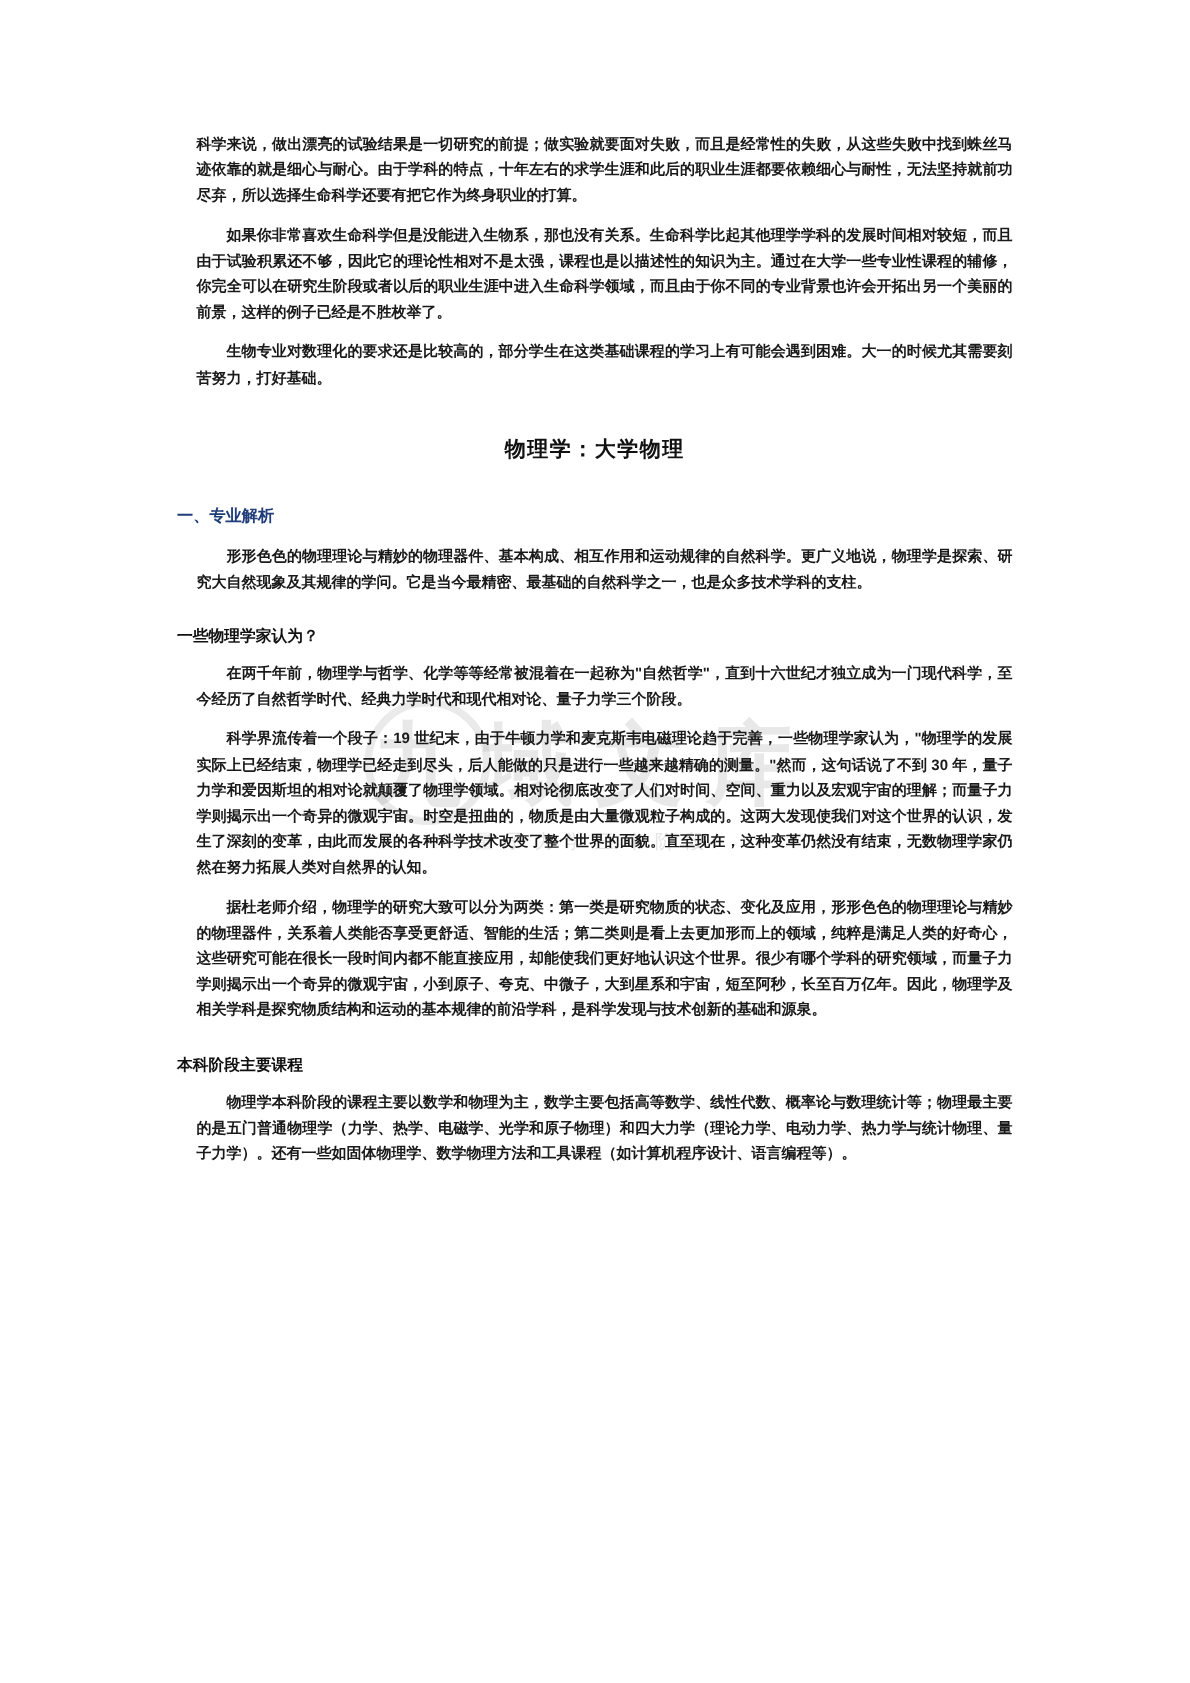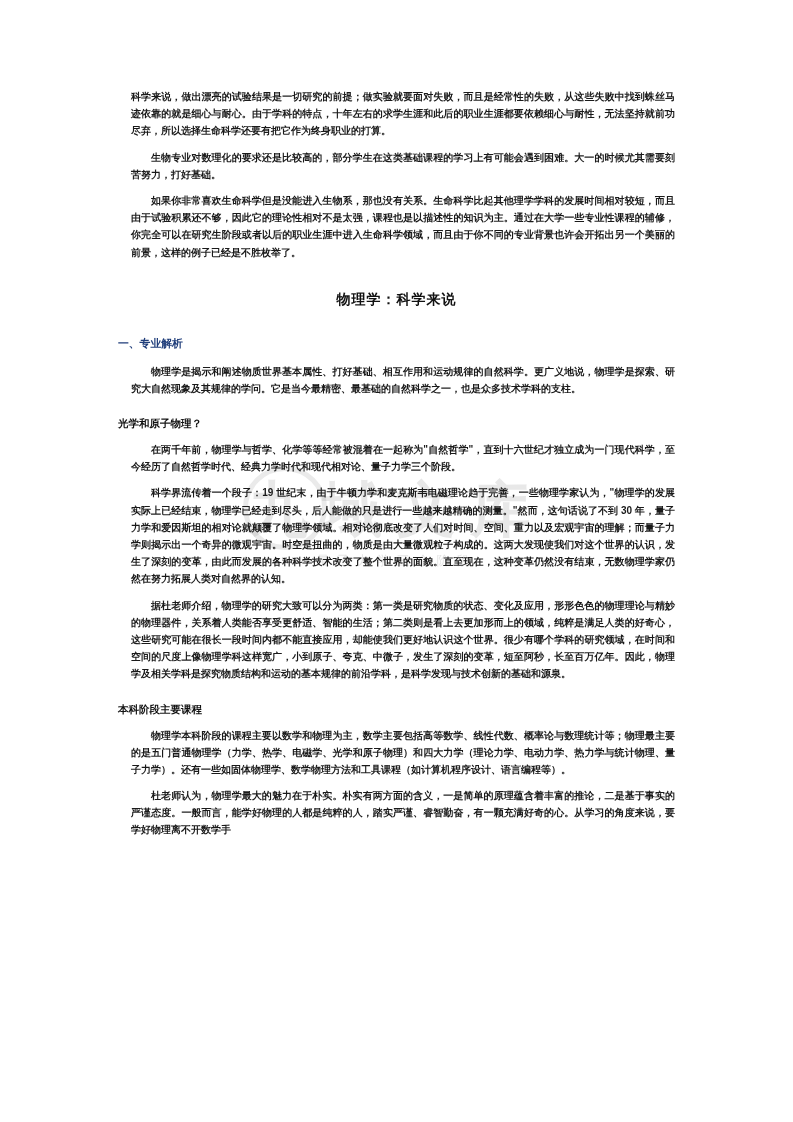--- a/index.html
+++ b/index.html
@@ -104,34 +104,33 @@
 
   <div class="watermark">
     <div class="wm-circle"></div>
     <div class="wm-main">九域文库</div>
     <div class="wm-sub">量子力学三个阶段</div>
   </div>
 
   <div class="content">
 
     <p>科学来说，做出漂亮的试验结果是一切研究的前提；做实验就要面对失败，而且是经常性的失败，从这些失败中找到蛛丝马迹依靠的就是细心与耐心。由于学科的特点，十年左右的求学生涯和此后的职业生涯都要依赖细心与耐性，无法坚持就前功尽弃，所以选择生命科学还要有把它作为终身职业的打算。</p>
+    <p class="indent">如果你非常喜欢生命科学但是没能进入生物系，那也没有关系。生命科学比起其他理学学科的发展时间相对较短，而且由于试验积累还不够，因此它的理论性相对不是太强，课程也是以描述性的知识为主。通过在大学一些专业性课程的辅修，你完全可以在研究生阶段或者以后的职业生涯中进入生命科学领域，而且由于你不同的专业背景也许会开拓出另一个美丽的前景，这样的例子已经是不胜枚举了。</p>
     <p class="indent">生物专业对数理化的要求还是比较高的，部分学生在这类基础课程的学习上有可能会遇到困难。大一的时候尤其需要刻苦努力，打好基础。</p>
-    <p class="indent">如果你非常喜欢生命科学但是没能进入生物系，那也没有关系。生命科学比起其他理学学科的发展时间相对较短，而且由于试验积累还不够，因此它的理论性相对不是太强，课程也是以描述性的知识为主。通过在大学一些专业性课程的辅修，你完全可以在研究生阶段或者以后的职业生涯中进入生命科学领域，而且由于你不同的专业背景也许会开拓出另一个美丽的前景，这样的例子已经是不胜枚举了。</p>
 
-    <div class="doc-title">物理学：科学来说</div>
+    <div class="doc-title">物理学：大学物理</div>
 
     <div class="h-section">一、专业解析</div>
 
-    <p class="indent">物理学是揭示和阐述物质世界基本属性、打好基础、相互作用和运动规律的自然科学。更广义地说，物理学是探索、研究大自然现象及其规律的学问。它是当今最精密、最基础的自然科学之一，也是众多技术学科的支柱。</p>
+    <p class="indent">形形色色的物理理论与精妙的物理器件、基本构成、相互作用和运动规律的自然科学。更广义地说，物理学是探索、研究大自然现象及其规律的学问。它是当今最精密、最基础的自然科学之一，也是众多技术学科的支柱。</p>
 
-    <div class="h-sub">光学和原子物理？</div>
+    <div class="h-sub">一些物理学家认为？</div>
 
     <p class="indent">在两千年前，物理学与哲学、化学等等经常被混着在一起称为"自然哲学"，直到十六世纪才独立成为一门现代科学，至今经历了自然哲学时代、经典力学时代和现代相对论、量子力学三个阶段。</p>
     <p class="indent">科学界流传着一个段子：19 世纪末，由于牛顿力学和麦克斯韦电磁理论趋于完善，一些物理学家认为，"物理学的发展实际上已经结束，物理学已经走到尽头，后人能做的只是进行一些越来越精确的测量。"然而，这句话说了不到 30 年，量子力学和爱因斯坦的相对论就颠覆了物理学领域。相对论彻底改变了人们对时间、空间、重力以及宏观宇宙的理解；而量子力学则揭示出一个奇异的微观宇宙。时空是扭曲的，物质是由大量微观粒子构成的。这两大发现使我们对这个世界的认识，发生了深刻的变革，由此而发展的各种科学技术改变了整个世界的面貌。直至现在，这种变革仍然没有结束，无数物理学家仍然在努力拓展人类对自然界的认知。</p>
-    <p class="indent">据杜老师介绍，物理学的研究大致可以分为两类：第一类是研究物质的状态、变化及应用，形形色色的物理理论与精妙的物理器件，关系着人类能否享受更舒适、智能的生活；第二类则是看上去更加形而上的领域，纯粹是满足人类的好奇心，这些研究可能在很长一段时间内都不能直接应用，却能使我们更好地认识这个世界。很少有哪个学科的研究领域，在时间和空间的尺度上像物理学科这样宽广，小到原子、夸克、中微子，发生了深刻的变革，短至阿秒，长至百万亿年。因此，物理学及相关学科是探究物质结构和运动的基本规律的前沿学科，是科学发现与技术创新的基础和源泉。</p>
+    <p class="indent">据杜老师介绍，物理学的研究大致可以分为两类：第一类是研究物质的状态、变化及应用，形形色色的物理理论与精妙的物理器件，关系着人类能否享受更舒适、智能的生活；第二类则是看上去更加形而上的领域，纯粹是满足人类的好奇心，这些研究可能在很长一段时间内都不能直接应用，却能使我们更好地认识这个世界。很少有哪个学科的研究领域，而量子力学则揭示出一个奇异的微观宇宙，小到原子、夸克、中微子，大到星系和宇宙，短至阿秒，长至百万亿年。因此，物理学及相关学科是探究物质结构和运动的基本规律的前沿学科，是科学发现与技术创新的基础和源泉。</p>
 
     <div class="h-sub">本科阶段主要课程</div>
 
     <p class="indent">物理学本科阶段的课程主要以数学和物理为主，数学主要包括高等数学、线性代数、概率论与数理统计等；物理最主要的是五门普通物理学（力学、热学、电磁学、光学和原子物理）和四大力学（理论力学、电动力学、热力学与统计物理、量子力学）。还有一些如固体物理学、数学物理方法和工具课程（如计算机程序设计、语言编程等）。</p>
-    <p class="indent">杜老师认为，物理学最大的魅力在于朴实。朴实有两方面的含义，一是简单的原理蕴含着丰富的推论，二是基于事实的严谨态度。一般而言，能学好物理的人都是纯粹的人，踏实严谨、睿智勤奋，有一颗充满好奇的心。从学习的角度来说，要学好物理离不开数学手</p>
 
   </div>
 </div>
 
 </body></html>

